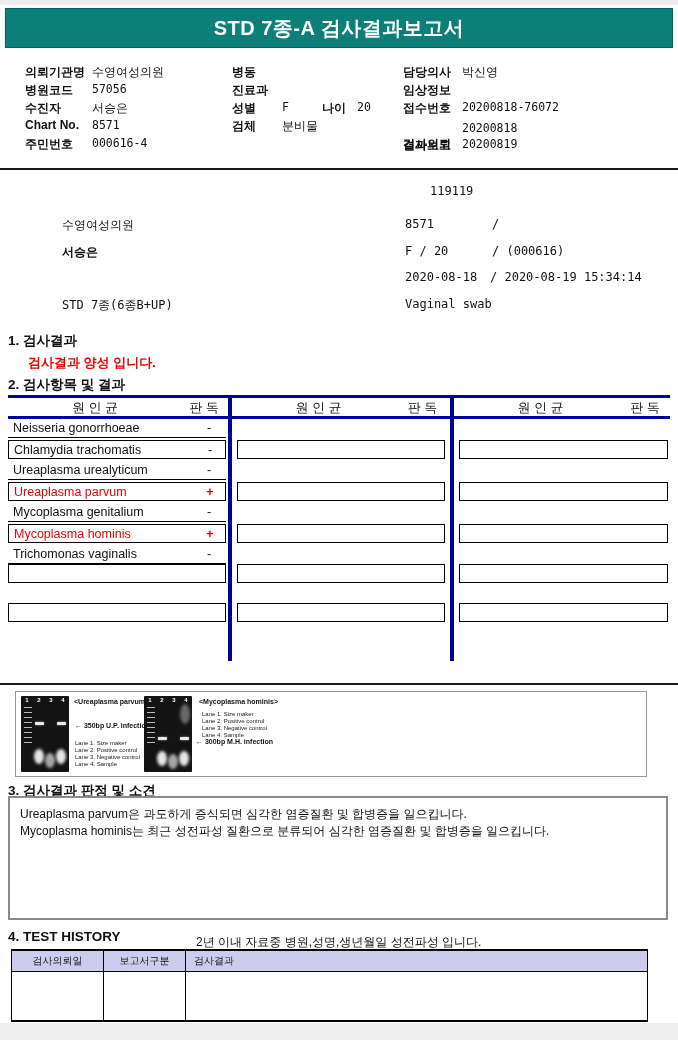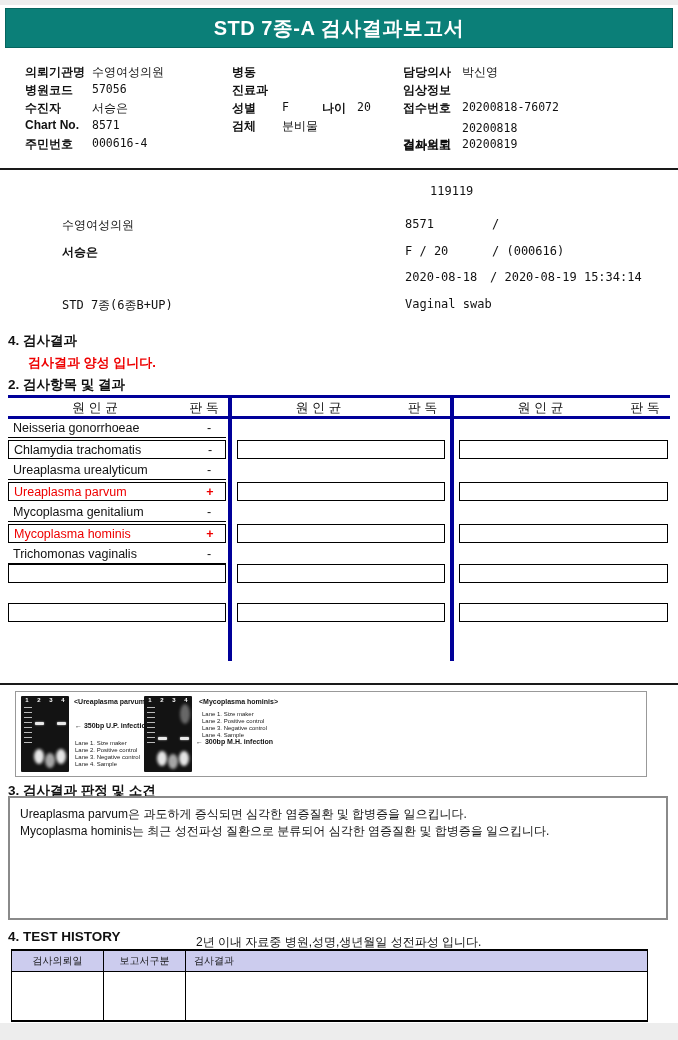--- a/index.html
+++ b/index.html
@@ -119,21 +119,21 @@
     <span class="abs sum mono" style="left:405px;top:212px">8571</span>
     <span class="abs sum mono" style="left:492px;top:212px">/</span>
     <span class="abs sum" style="left:62px;top:239px;font-weight:bold">서승은</span>
     <span class="abs sum mono" style="left:405px;top:239px">F / 20</span>
     <span class="abs sum mono" style="left:492px;top:239px">/ (000616)</span>
     <span class="abs sum mono" style="left:405px;top:265px">2020-08-18</span>
     <span class="abs sum mono" style="left:490px;top:265px">/ 2020-08-19 15:34:14</span>
     <span class="abs sum mono" style="left:62px;top:292px">STD 7종(6종B+UP)</span>
     <span class="abs sum mono" style="left:405px;top:292px">Vaginal swab</span>
 
-    <span class="abs sechead" style="left:8px;top:327px">4. 검사결과</span>
+    <span class="abs sechead" style="left:8px;top:327px">1. 검사결과</span>
     <span class="abs redline" style="left:28px;top:349px">검사결과 양성 입니다.</span>
 
     <span class="abs sechead" style="left:8px;top:371px">2. 검사항목 및 결과</span>
 
     <div class="abs navy" style="left:8px;top:390px;width:662px;height:3px"></div>
     <span class="abs thead" style="left:8px;top:394px;width:174px">원  인  균</span>
     <span class="abs thead" style="left:182px;top:394px;width:44px">판 독</span>
     <span class="abs thead" style="left:237px;top:394px;width:163px">원  인  균</span>
     <span class="abs thead" style="left:400px;top:394px;width:45px">판 독</span>
     <span class="abs thead" style="left:459px;top:394px;width:163px">원  인  균</span>

